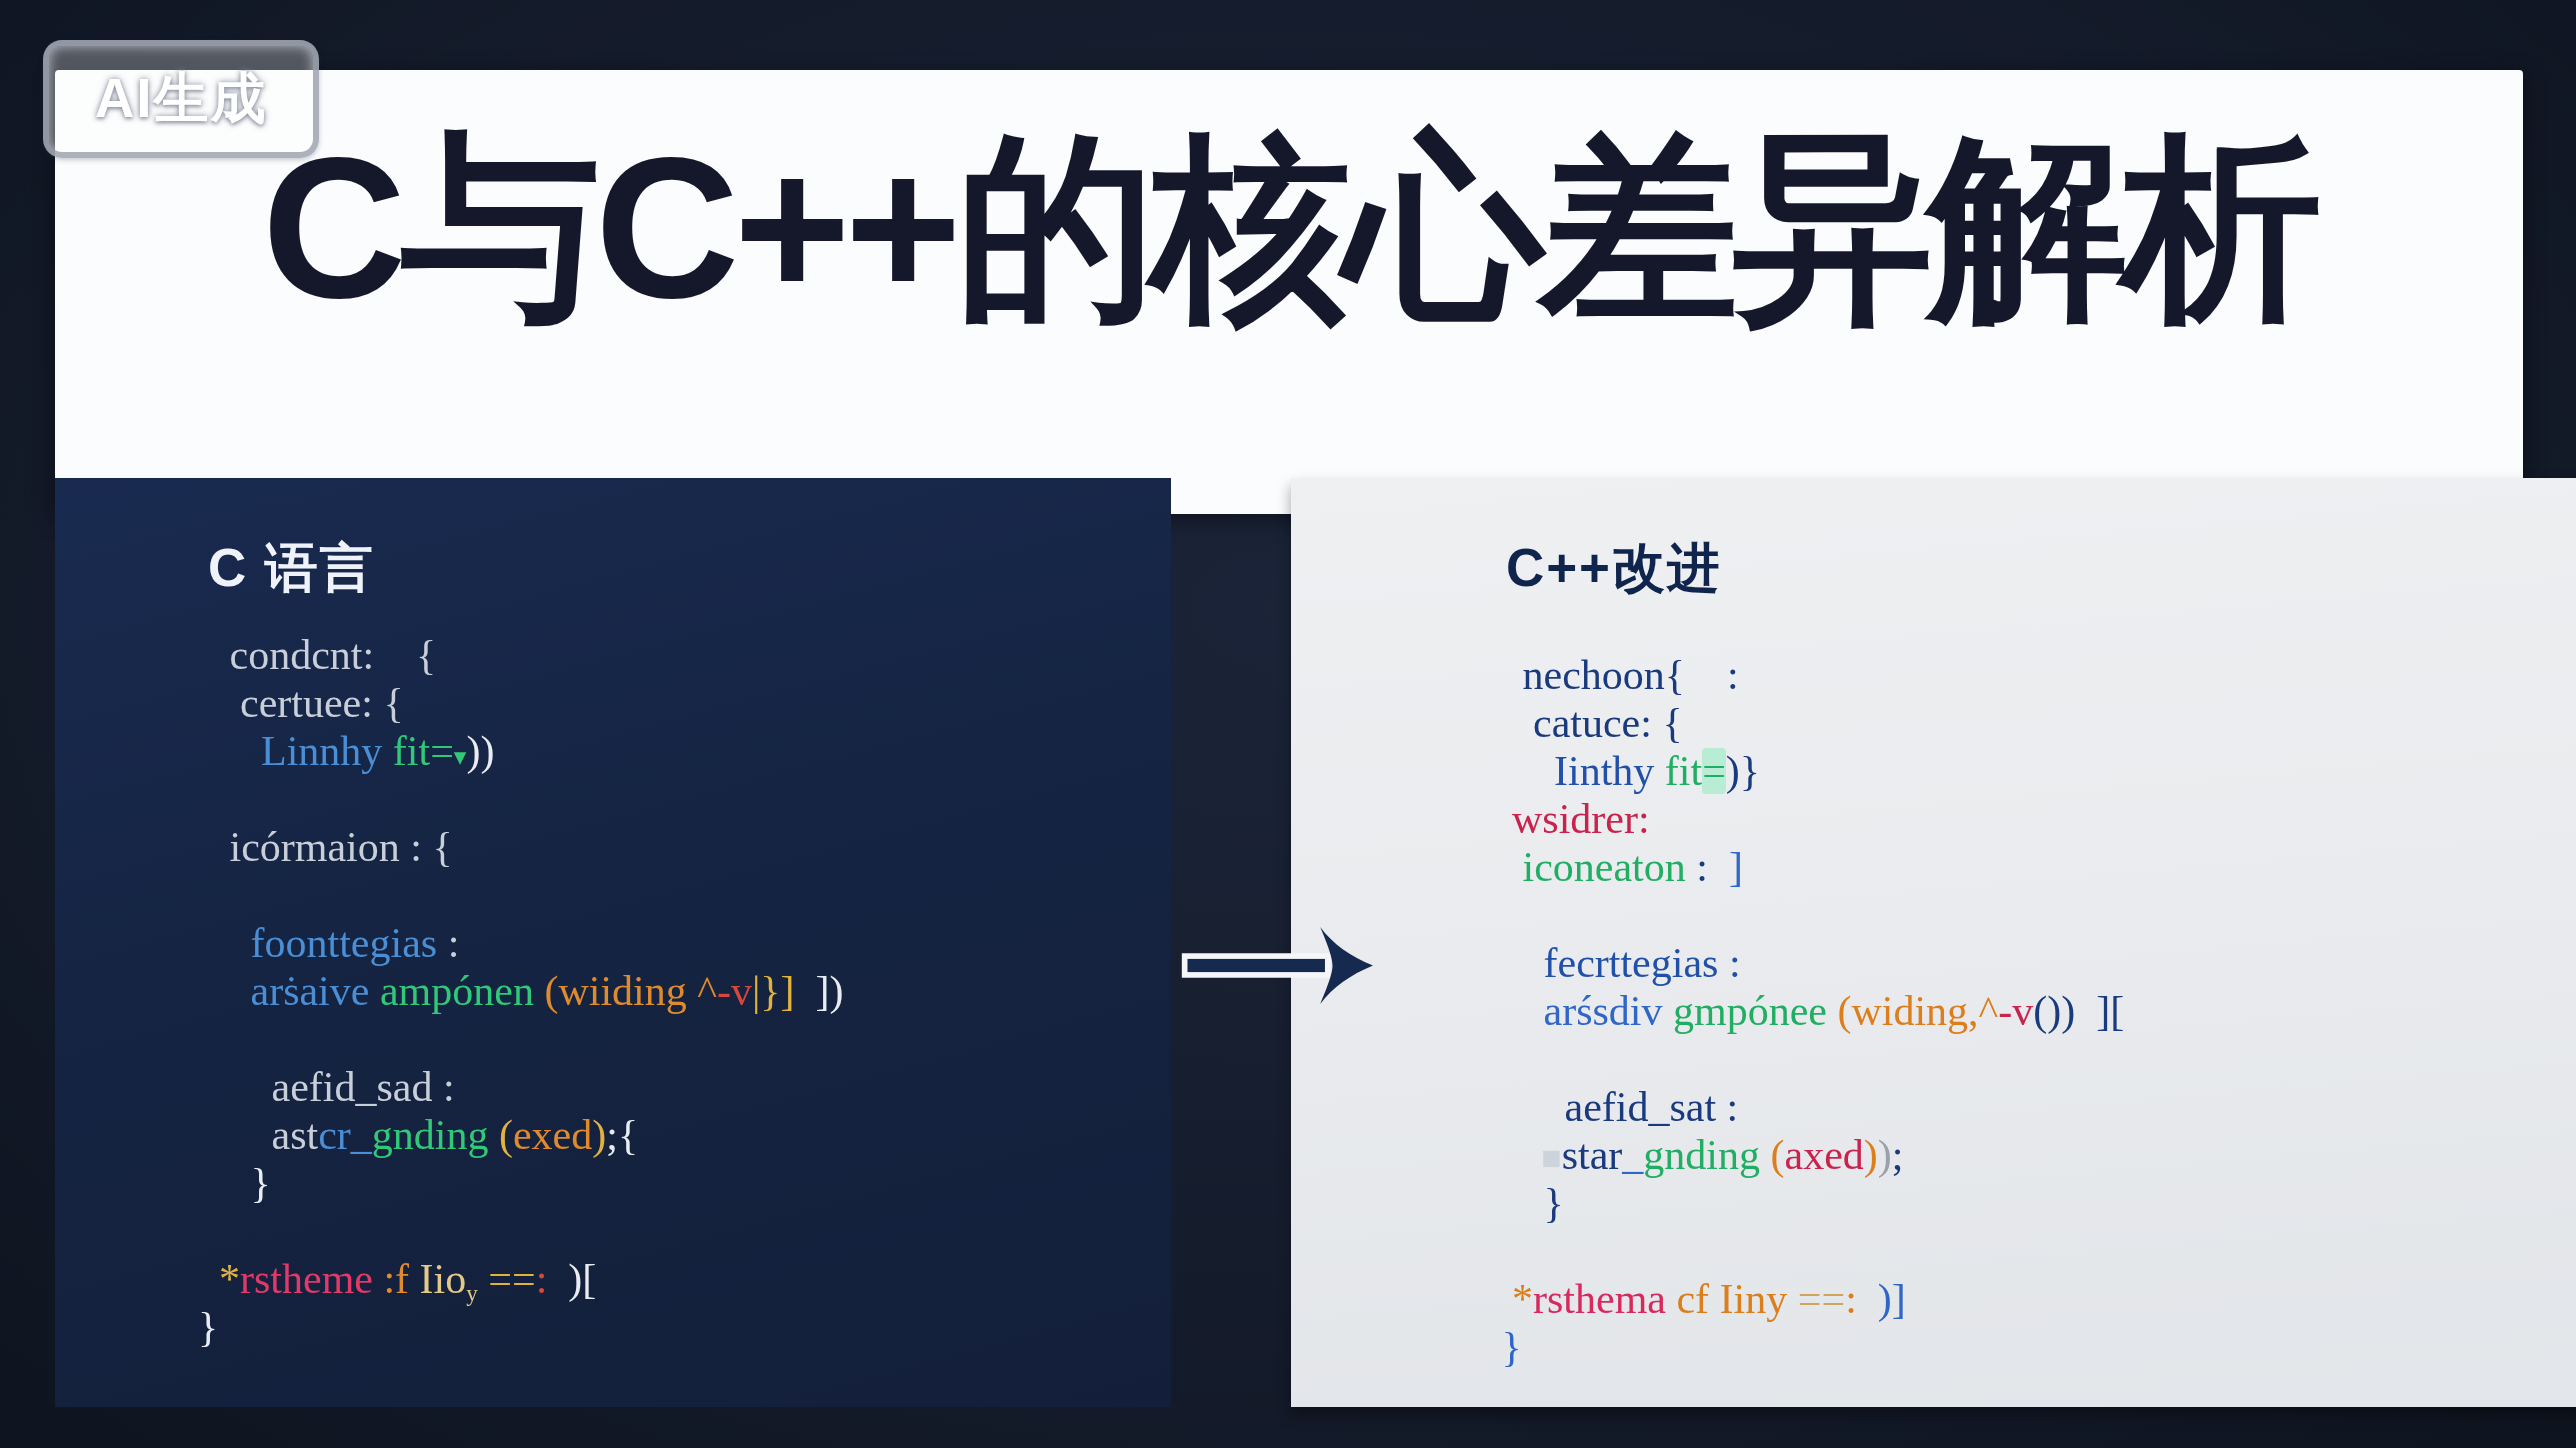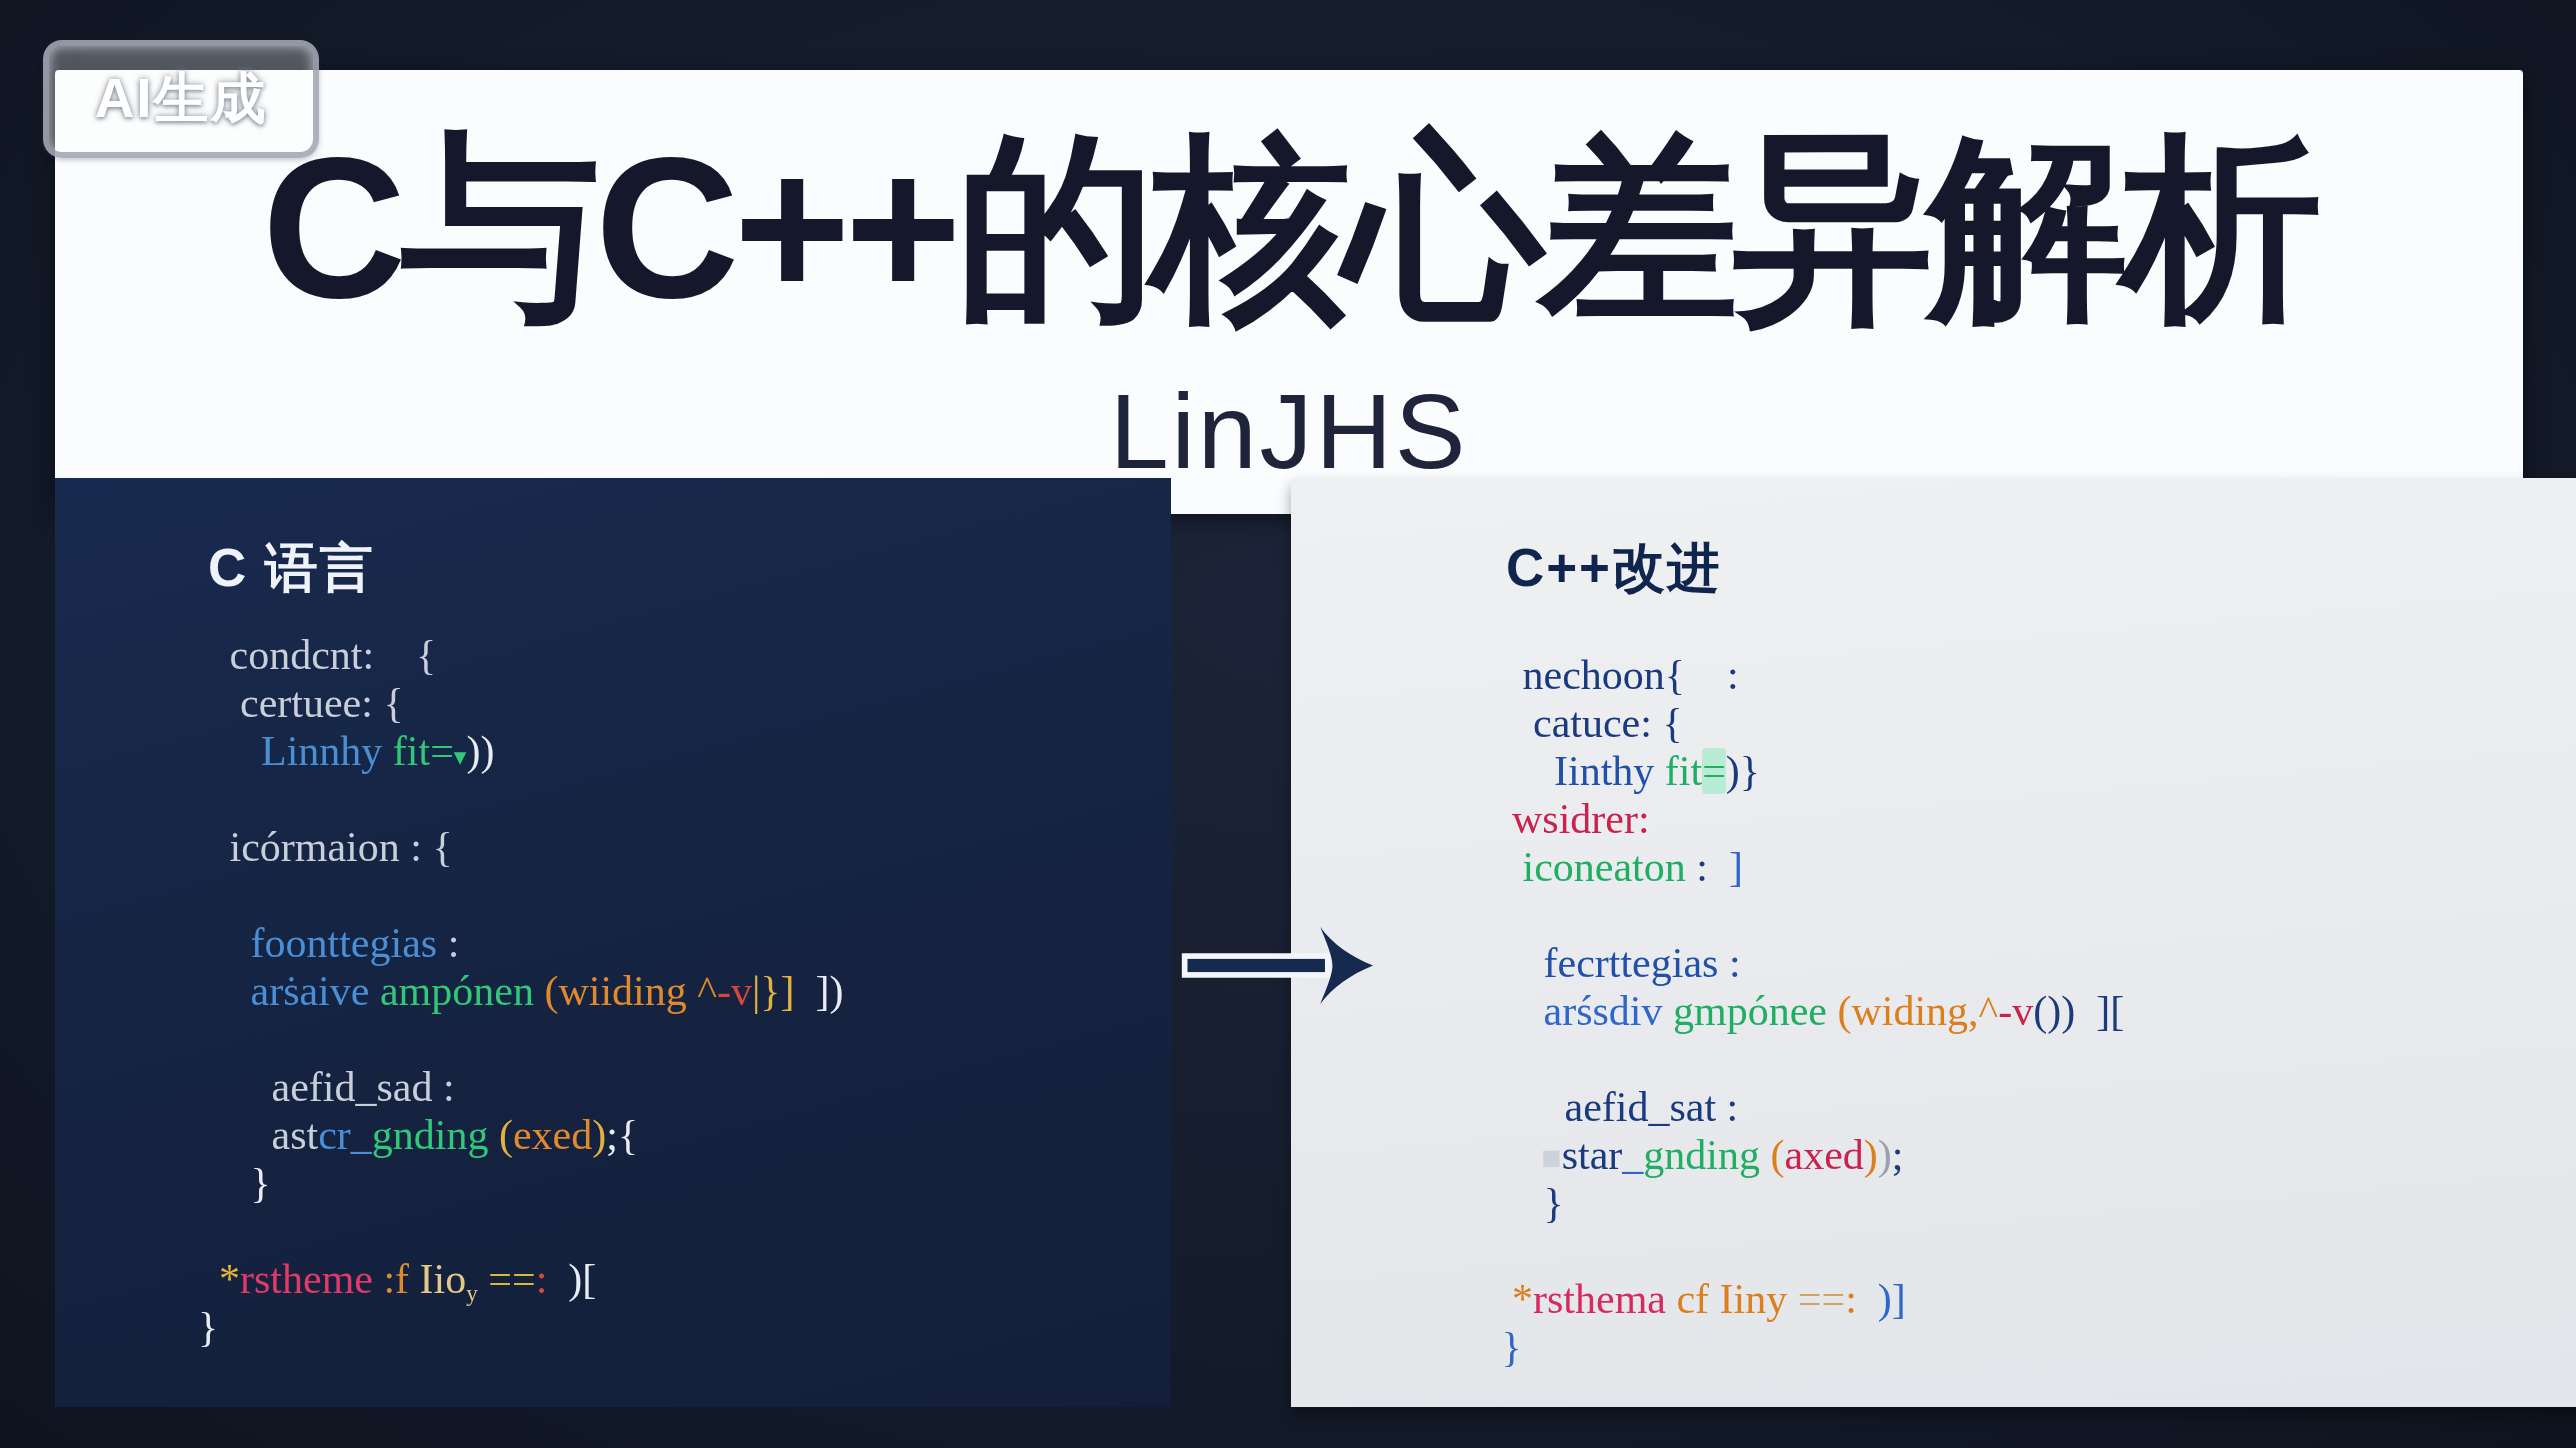--- a/index.html
+++ b/index.html
@@ -96,21 +96,20 @@
   .tok-gray2{color:var(--p-gray2);}
   .tok-ghost{color:var(--p-ghost);font-size:.8em;}
   
   .arrow-wrap{position:absolute;left:1179px;top:925px;width:226px;height:81px;}
 </style>
 </head>
 <body>
 
 <div class="header-card">
   <div class="main-title">C与C++的核心差异解析</div>
-  <div class="subtitle">LinJHS</div>
 </div>
 
 <div class="ai-badge">
   <span>AI生成</span>
 </div>
 
 <div class="panel panel-left">
   <div class="panel-title">C 语言</div>
   <div class="code-block"><div class="code-line"><span class="tok-gray">   condcnt:    {</span></div><div class="code-line"><span class="tok-gray">    certuee: {</span></div><div class="code-line"><span class="tok-blue">      Linnhy </span><span class="tok-green">fit=</span><span class="tok-greensm">▾</span><span class="tok-white">))</span></div><div class="code-line">&nbsp;</div><div class="code-line"><span class="tok-gray">   icórmaion : {</span></div><div class="code-line">&nbsp;</div><div class="code-line"><span class="tok-blue">     foonttegias </span><span class="tok-gray">:</span></div><div class="code-line"><span class="tok-blue">     arṡaive </span><span class="tok-green">ampónen </span><span class="tok-orange">(wiiding </span><span class="tok-orange">^</span><span class="tok-red">-v</span><span class="tok-gold">|}]</span><span class="tok-white">  ])</span></div><div class="code-line">&nbsp;</div><div class="code-line"><span class="tok-gray">       aefid_sad :</span></div><div class="code-line"><span class="tok-gray">       ast</span><span class="tok-blue">cr_</span><span class="tok-green">gnding </span><span class="tok-gold">(</span><span class="tok-orange">exed</span><span class="tok-gold">)</span><span class="tok-white">;{</span></div><div class="code-line"><span class="tok-white">     }</span></div><div class="code-line">&nbsp;</div><div class="code-line"><span class="tok-gold">  *</span><span class="tok-pink">rstheme </span><span class="tok-orange">:f </span><span class="tok-cream">Iio</span><span class="tok-creamsub">y</span><span class="tok-gold"> ==</span><span class="tok-red">:</span><span class="tok-white">  )[</span></div><div class="code-line"><span class="tok-white">}</span></div></div>
 </div>

